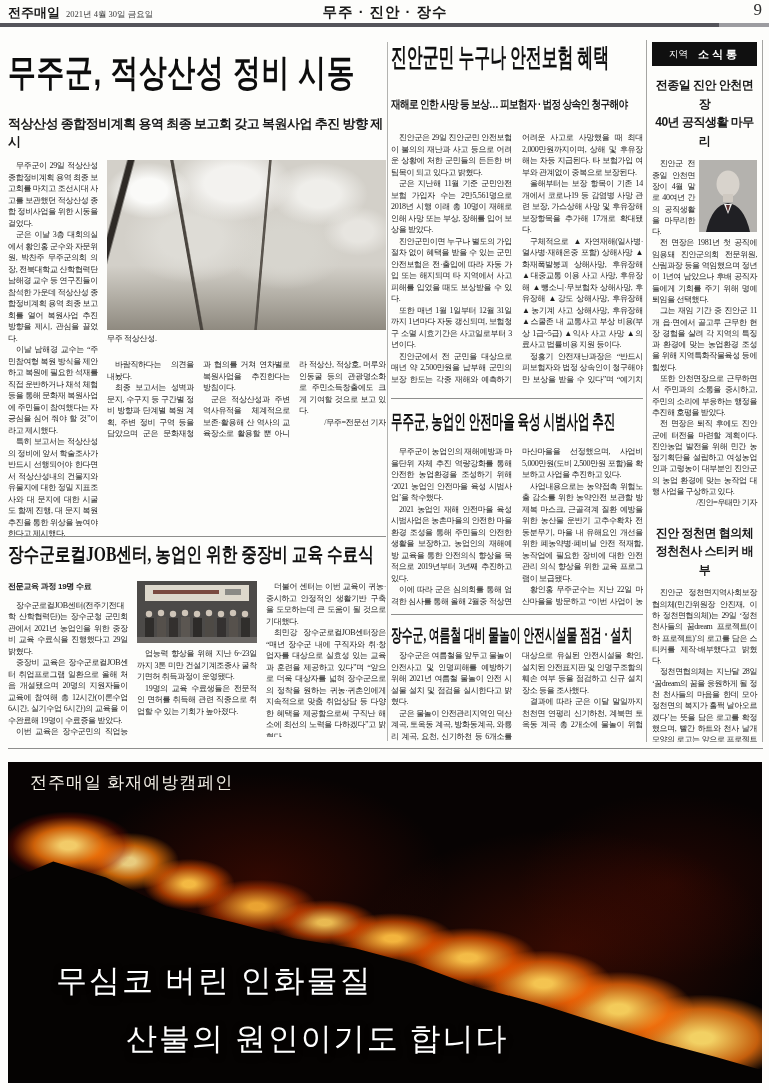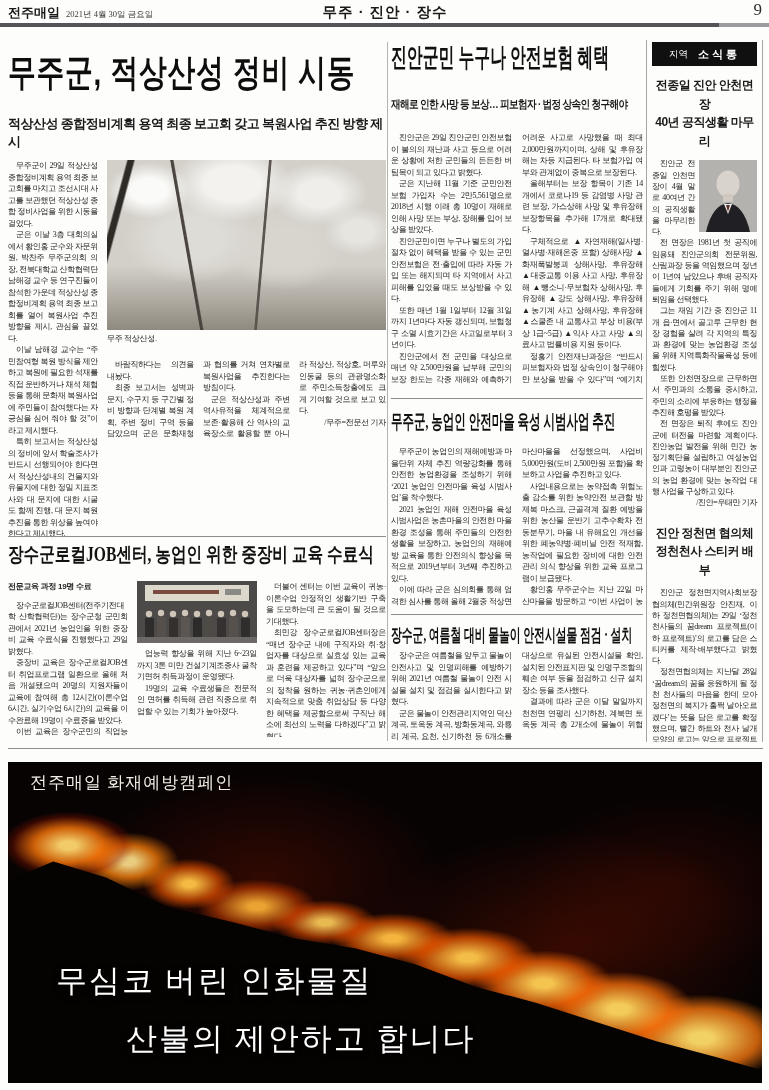--- a/index.html
+++ b/index.html
@@ -235,21 +235,21 @@
             <rect x="80" y="37" width="9" height="19" fill="#343130"></rect>
               <rect x="92" y="36" width="9" height="20" fill="#56514c"></rect>
             <rect x="104" y="37" width="9" height="19" fill="#302e2c"></rect>
           </g>
           <rect y="56" width="120" height="6" fill="#6b6865"></rect>
         </svg>
         <p>업능력 향상을 위해 지난 6~23일까지 3톤 미만 건설기계조종사 굴착기면허 취득과정이 운영됐다.</p>
         <p>19명의 교육 수료생들은 전문적인 면허를 취득해 관련 직종으로 취업할 수 있는 기회가 높아졌다.</p>
       </div>
       <div class="job-c">
-        <p>더불어 센터는 이번 교육이 귀농·이론수업 안정적인 생활기반 구축을 도모하는데 큰 도움이 될 것으로 기대했다.</p>
+        <p>더불어 센터는 이번 교육이 귀농·중시하고 안정적인 생활기반 구축을 도모하는데 큰 도움이 될 것으로 기대했다.</p>
         <p>최민강 장수군로컬JOB센터장은 “매년 장수군 내에 구직자와 취·창업자를 대상으로 실효성 있는 교육과 훈련을 제공하고 있다”며 “앞으로 더욱 대상자를 넓혀 장수군으로의 정착을 원하는 귀농·귀촌인에게 지속적으로 맞춤 취업상담 등 다양한 혜택을 제공함으로써 구직난 해소에 최선의 노력을 다하겠다”고 밝혔다.</p>
 
       </div>
     </div>
   </div>
 
   <div class="side">
     <div class="side-head">
       <span class="sm">지역</span>
       <span class="lg">소식통</span>
@@ -287,16 +287,16 @@
     </div>
   </div>
 
   <div class="hrule" style="left:8px; top:748px; width:755px;"></div>
 
   <div class="fire">
     <div class="fire-band"></div>
     <div class="fire-hill"></div>
     <div class="fire-label">전주매일 화재예방캠페인</div>
     <div class="fire-l1">무심코 버린 인화물질</div>
-    <div class="fire-l2">산불의 제안하고 합니다</div>
+    <div class="fire-l2">산불의 원인이기도 합니다</div>
   </div>
 
 </div>
 
 </body></html>

